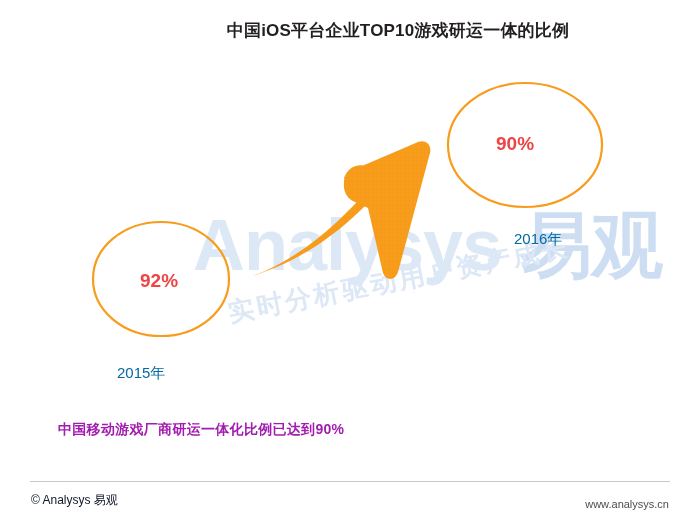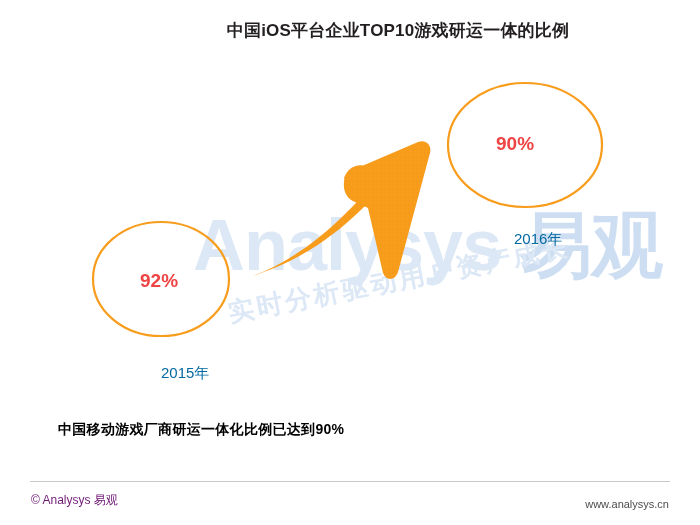--- a/index.html
+++ b/index.html
@@ -93,52 +93,52 @@
   .bubble-value.v2016 { left: 496px; top: 133px; }
 
   
   .cat-label {
     position: absolute;
     font-size: 15px;
     color: #0369a1;
     z-index: 3;
     white-space: nowrap;
   }
-  .cat-label.c2015 { left: 117px; top: 364px; margin-left: 44px; }
+  .cat-label.c2015 { left: 117px; top: 364px; }
   .cat-label.c2016 { left: 514px; top: 230px; }
 
   
   .caption {
     position: absolute;
     left: 58px;
     top: 421px;
     font-size: 14px;
     font-weight: bold;
-    color: #000000;
+    color: #a21caf;
     letter-spacing: 0.3px;
     z-index: 3;
     white-space: nowrap;
   }
 
   
   .footer-rule {
     position: absolute;
     left: 30px;
     top: 481px;
     width: 640px;
     height: 1px;
     background: #c9c9c9;
     z-index: 3;
   }
   .footer-left {
     position: absolute;
     left: 31px;
     top: 492px;
     font-size: 12px;
-    color: #701a75;
+    color: #0f172a;
     z-index: 3;
     white-space: nowrap;
   }
   .footer-right {
     position: absolute;
     right: 31px;
     top: 498px;
     font-size: 11px;
     color: #4d4d4d;
     z-index: 3;

